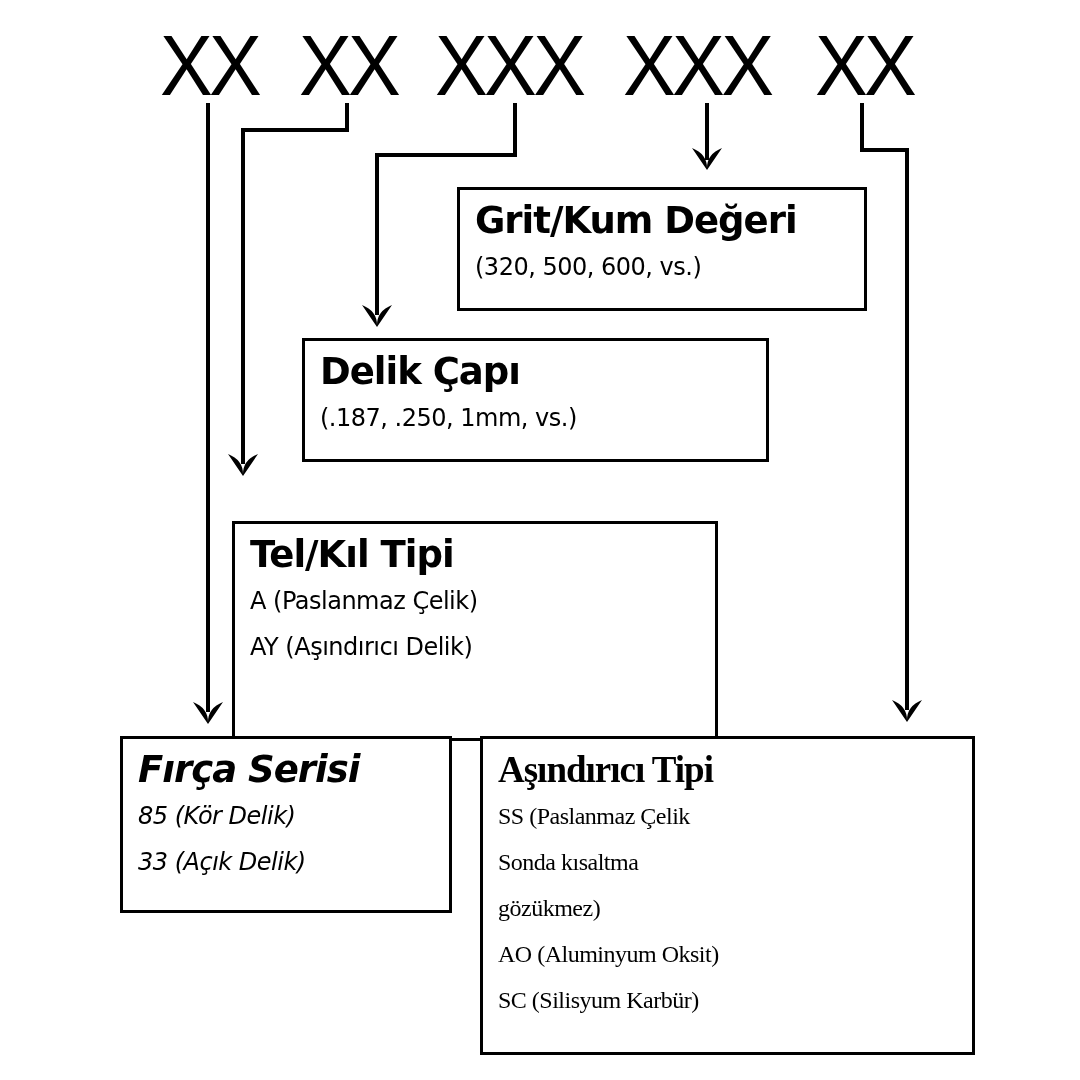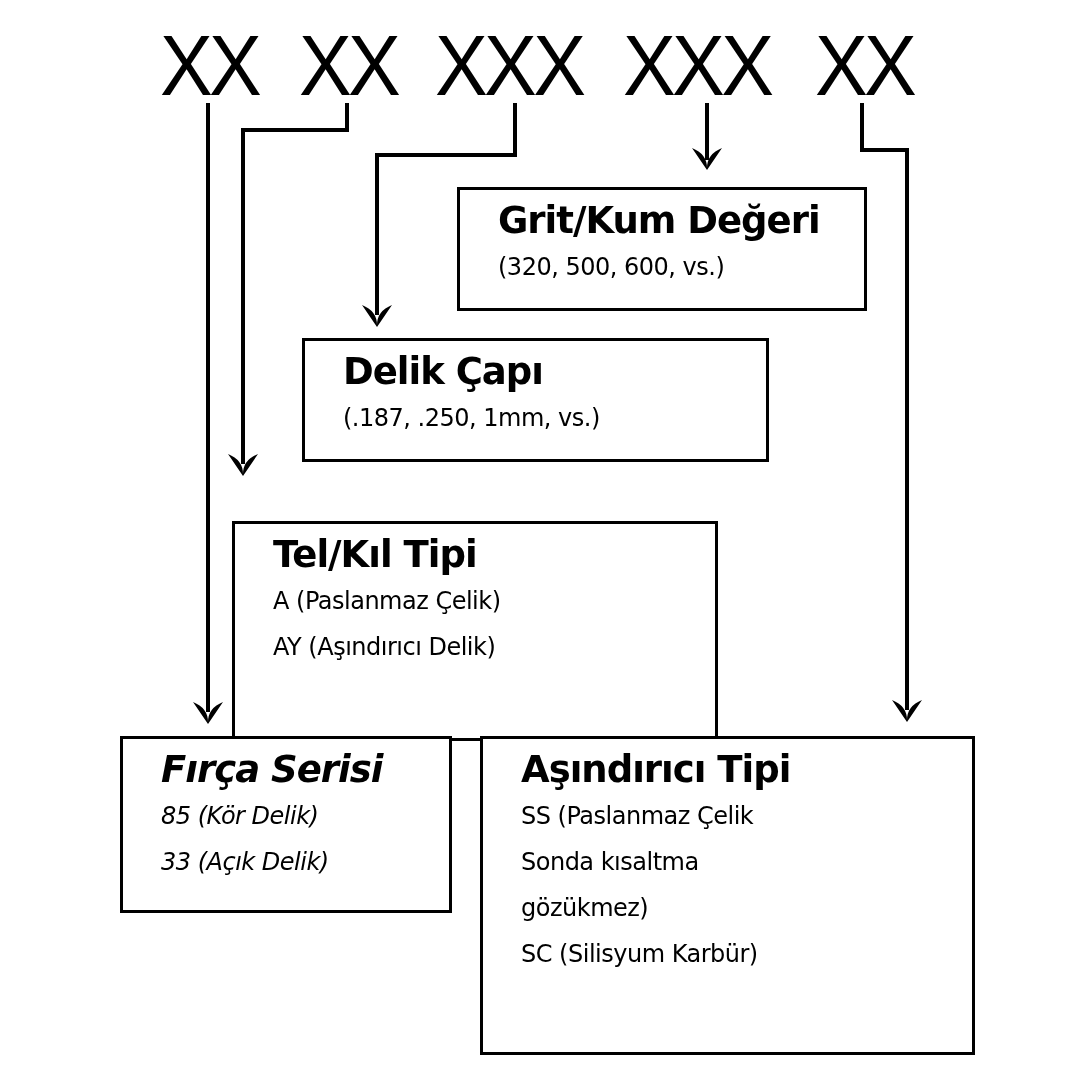--- a/index.html
+++ b/index.html
@@ -2,21 +2,21 @@
 <html><head>
 <meta charset="utf-8">
 <style>
   html, body { margin:0; padding:0; background:#ffffff; }
   body { width:1080px; height:1080px; position:relative; overflow:hidden;
          font-family:"DejaVu Sans","Liberation Sans",sans-serif; color:#000; }
   #diagram { position:absolute; left:0; top:0; width:1080px; height:788px; }
   .code { position:absolute; top:22px; font-family:"Liberation Sans","DejaVu Sans",sans-serif;
           font-size:86px; line-height:1; letter-spacing:-4px; transform:scaleX(0.92); transform-origin:left top; color:#000; }
   .box { position:absolute; border:3px solid #000; box-sizing:border-box; background:#fff;
-         padding:8px 0 0 38px; font-family:"DejaVu Sans","Liberation Sans",sans-serif; }
+         padding:8px 0 0 15px; font-family:"DejaVu Sans","Liberation Sans",sans-serif; }
   .box .title { font-weight:bold; font-size:37px; line-height:46px; letter-spacing:-1px; white-space:nowrap; }
   .box .line { font-size:24px; line-height:46px; letter-spacing:-0.5px; white-space:nowrap; }
 </style>
 </head>
 <body>
 
 <div id="diagram">
 
   <div class="code" style="left:160px;">XX</div>
   <div class="code" style="left:299px;">XX</div>
@@ -56,20 +56,21 @@
     <div class="line">A (Paslanmaz Çelik)</div>
     <div class="line">AY (Aşındırıcı Delik)</div>
   </div>
 
   <div class="box" style="left:120px;top:736px;width:332px;height:177px;font-style:italic;">
     <div class="title">Fırça Serisi</div>
     <div class="line">85 (Kör Delik)</div>
     <div class="line">33 (Açık Delik)</div>
   </div>
 
-  <div class="box" style="left:480px;top:736px;width:495px;height:319px;">
+  <div class="box" style="left:480px;top:736px;width:495px;height:319px;font-family:Liberation Serif, serif;">
     <div class="title">Aşındırıcı Tipi</div>
     <div class="line">SS (Paslanmaz Çelik</div>
     <div class="line">Sonda kısaltma</div>
     <div class="line">gözükmez)</div>
+    <div class="line">AO (Aluminyum Oksit)</div>
     <div class="line">SC (Silisyum Karbür)</div>
   </div>
 </div>
 
 </body></html>

